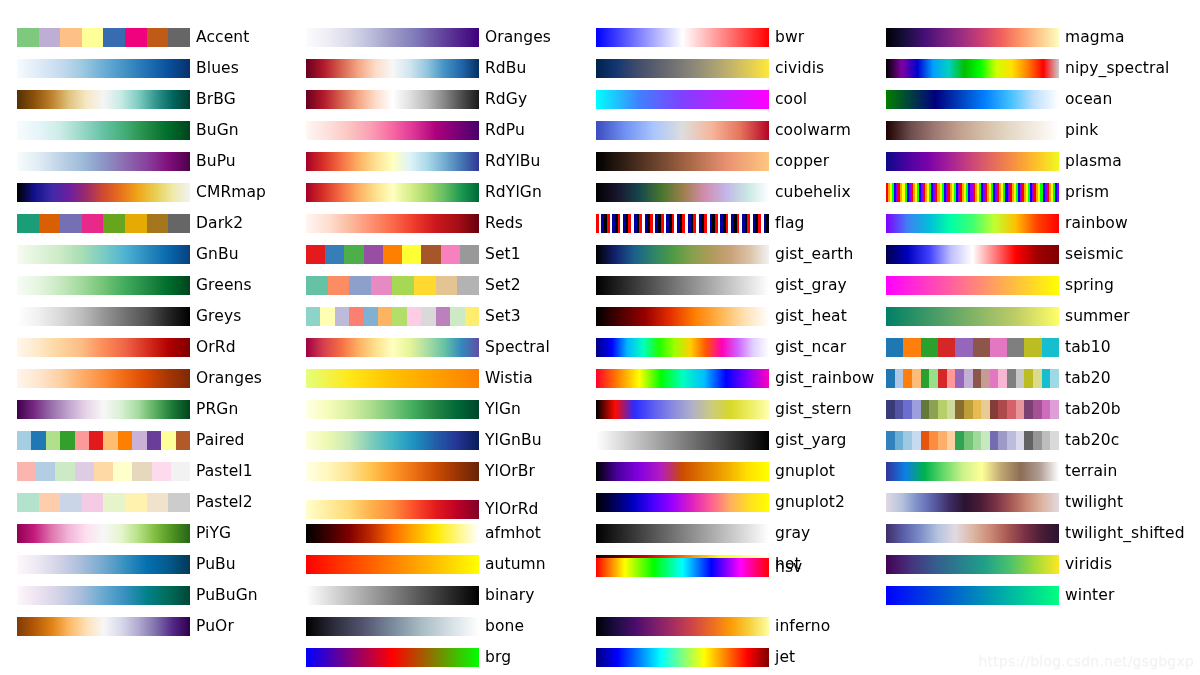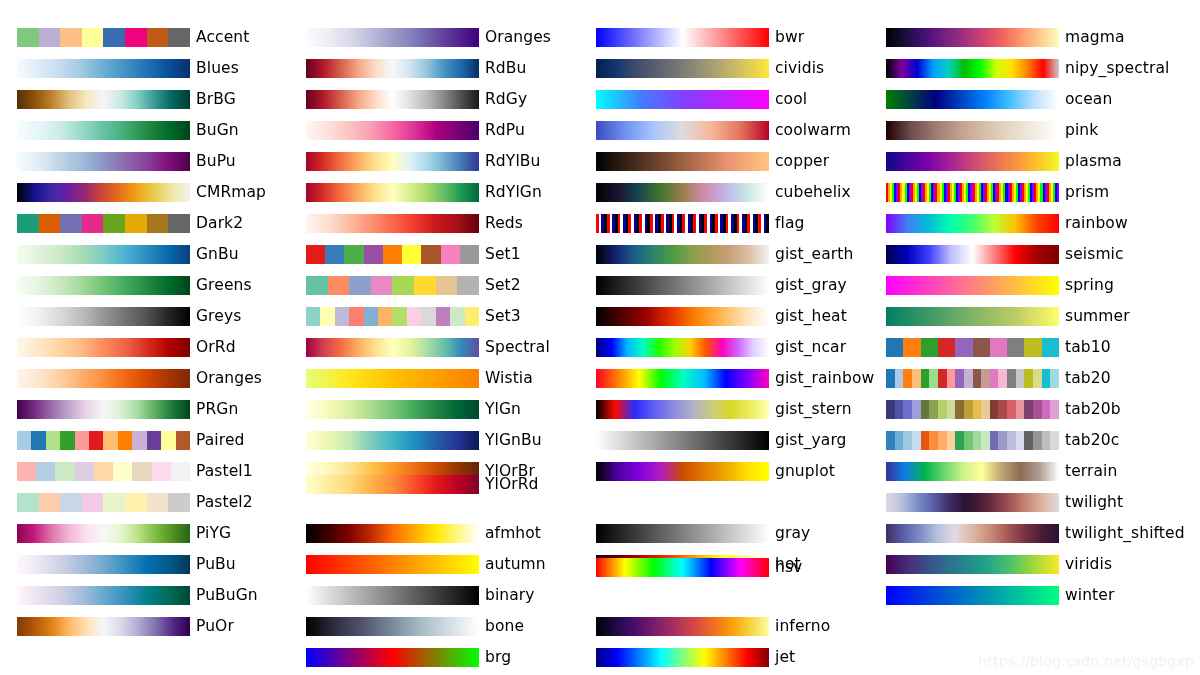--- a/index.html
+++ b/index.html
@@ -177,21 +177,21 @@
         <div class="cmlabel">YlGn</div>
       </div>
       <div class="row" style="top: 425px;">
         <div class="bar" title="YlGnBu" style="background-image: linear-gradient(to right, rgb(255, 255, 217) 0%, rgb(237, 248, 177) 12.5%, rgb(199, 233, 180) 25%, rgb(127, 205, 187) 37.5%, rgb(65, 182, 196) 50%, rgb(29, 145, 192) 62.5%, rgb(34, 94, 168) 75%, rgb(37, 52, 148) 87.5%, rgb(8, 29, 88) 100%);"></div>
         <div class="cmlabel">YlGnBu</div>
       </div>
       <div class="row" style="top: 456px;">
         <div class="bar" title="YlOrBr" style="background-image: linear-gradient(to right, rgb(255, 255, 229) 0%, rgb(255, 247, 188) 12.5%, rgb(254, 227, 145) 25%, rgb(254, 196, 79) 37.5%, rgb(254, 153, 41) 50%, rgb(236, 112, 20) 62.5%, rgb(204, 76, 2) 75%, rgb(153, 52, 4) 87.5%, rgb(102, 37, 6) 100%);"></div>
         <div class="cmlabel">YlOrBr</div>
       </div>
-      <div class="row" style="top: 469px;">
+      <div class="row" style="top: 494px;">
         <div class="bar" title="YlOrRd" style="background-image: linear-gradient(to right, rgb(255, 255, 204) 0%, rgb(255, 237, 160) 12.5%, rgb(254, 217, 118) 25%, rgb(254, 178, 76) 37.5%, rgb(253, 141, 60) 50%, rgb(252, 78, 42) 62.5%, rgb(227, 26, 28) 75%, rgb(189, 0, 38) 87.5%, rgb(128, 0, 38) 100%);"></div>
         <div class="cmlabel">YlOrRd</div>
       </div>
       <div class="row" style="top: 518px;">
         <div class="bar" title="afmhot" style="background-image: linear-gradient(to right, rgb(0, 0, 0) 0%, rgb(59, 0, 0) 12.5%, rgb(128, 0, 0) 25%, rgb(191, 42, 0) 37.5%, rgb(255, 106, 0) 50%, rgb(255, 170, 0) 62.5%, rgb(255, 234, 0) 75%, rgb(255, 247, 127) 87.5%, rgb(255, 255, 255) 100%);"></div>
         <div class="cmlabel">afmhot</div>
       </div>
       <div class="row" style="top: 549px;">
         <div class="bar" title="autumn" style="background-image: linear-gradient(to right, rgb(255, 0, 0) 0%, rgb(255, 64, 0) 25%, rgb(255, 128, 0) 50%, rgb(255, 191, 0) 75%, rgb(255, 255, 0) 100%);"></div>
         <div class="cmlabel">autumn</div>
@@ -262,20 +262,24 @@
         <div class="bar" title="gist_stern" style="background-image: linear-gradient(to right, rgb(0, 0, 0) 0%, rgb(255, 10, 0) 11.111%, rgb(43, 43, 255) 22.222%, rgb(94, 94, 242) 33.333%, rgb(138, 138, 224) 44.444%, rgb(176, 176, 200) 55.556%, rgb(203, 203, 128) 66.667%, rgb(216, 216, 42) 77.778%, rgb(237, 237, 96) 88.889%, rgb(255, 255, 176) 100%);"></div>
         <div class="cmlabel">gist_stern</div>
       </div>
       <div class="row" style="top: 425px;">
         <div class="bar" title="gist_yarg" style="background-image: linear-gradient(to right, rgb(255, 255, 255) 0%, rgb(191, 191, 191) 25%, rgb(128, 128, 128) 50%, rgb(64, 64, 64) 75%, rgb(0, 0, 0) 100%);"></div>
         <div class="cmlabel">gist_yarg</div>
       </div>
       <div class="row" style="top: 456px;">
         <div class="bar" title="gnuplot" style="background-image: linear-gradient(to right, rgb(0, 0, 0) 0%, rgb(75, 0, 160) 12.5%, rgb(132, 0, 224) 25%, rgb(178, 28, 192) 37.5%, rgb(204, 76, 0) 50%, rgb(224, 122, 0) 62.5%, rgb(240, 168, 0) 75%, rgb(255, 224, 0) 87.5%, rgb(255, 255, 0) 100%);"></div>
         <div class="cmlabel">gnuplot</div>
+      </div>
+      <div class="row" style="top: 487px;">
+        <div class="bar" title="gnuplot2" style="background-image: linear-gradient(to right, rgb(0, 0, 0) 0%, rgb(0, 0, 96) 11.111%, rgb(0, 0, 200) 22.222%, rgb(75, 0, 255) 33.333%, rgb(156, 0, 255) 44.444%, rgb(224, 32, 192) 55.556%, rgb(255, 96, 144) 66.667%, rgb(255, 176, 96) 77.778%, rgb(255, 224, 32) 88.889%, rgb(255, 255, 0) 100%);"></div>
+        <div class="cmlabel">gnuplot2</div>
       </div>
       <div class="row" style="top: 518px;">
         <div class="bar" title="gray" style="background-image: linear-gradient(to right, rgb(0, 0, 0) 0%, rgb(64, 64, 64) 25%, rgb(128, 128, 128) 50%, rgb(191, 191, 191) 75%, rgb(255, 255, 255) 100%);"></div>
         <div class="cmlabel">gray</div>
       </div>
       <div class="row" style="top: 549px;">
         <div class="bar" title="hot" style="background-image: linear-gradient(to right, rgb(10, 0, 0) 0%, rgb(110, 0, 0) 14.286%, rgb(209, 0, 0) 28.571%, rgb(255, 54, 0) 42.857%, rgb(255, 155, 0) 57.143%, rgb(255, 255, 0) 71.429%, rgb(255, 255, 128) 85.714%, rgb(255, 255, 255) 100%);"></div>
         <div class="cmlabel">hot</div>
       </div>
       <div class="row" style="top: 552px;">

